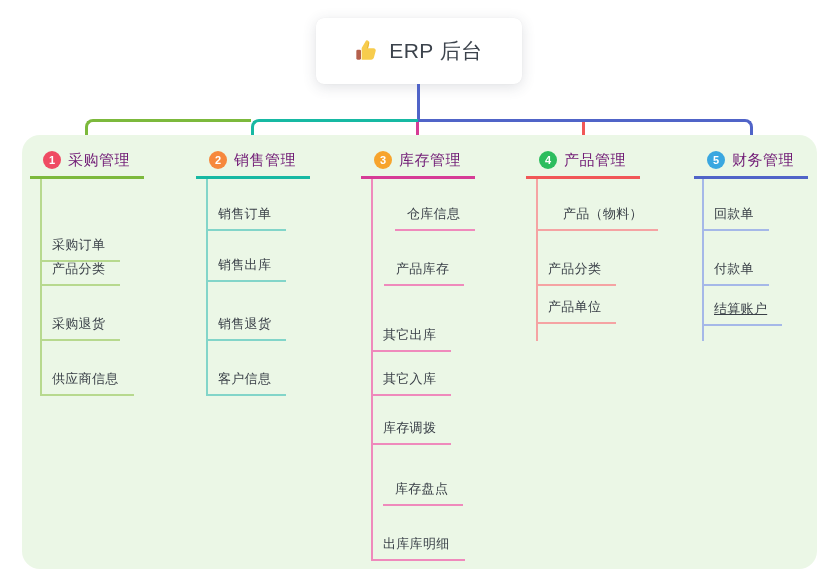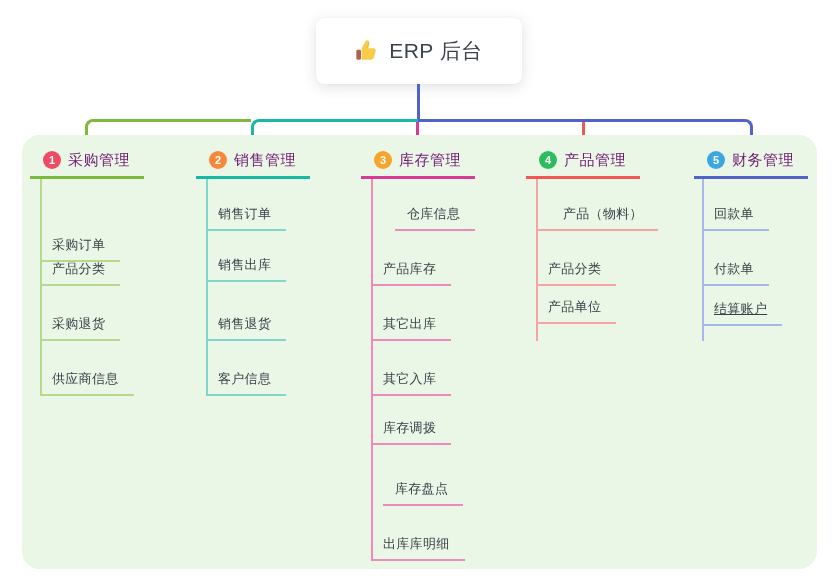--- a/index.html
+++ b/index.html
@@ -108,22 +108,22 @@
   </div>
 
   <div style="--line: #d63c96; --child-line: #ef8abc; --badge: #f7a42c;">
     <div class="branch-node bn3">
       <span class="badge">3</span>
       <span class="btitle">库存管理</span>
     </div>
     <div class="children ch3">
         <div class="vline" style="height: 382px;"></div>
         <div class="child" style="top: 25px; margin-left: 24px;">仓库信息</div>
-        <div class="child" style="top: 80px;">产品库存</div>
-        <div class="child" style="top: 135px;">其它出库</div>
+        <div class="child" style="top: 80px; margin-left: 13px;">产品库存</div>
+        <div class="child" style="top: 146px;">其它出库</div>
         <div class="child" style="top: 190px;">其它入库</div>
         <div class="child" style="top: 239px;">库存调拨</div>
         <div class="child" style="top: 300px; margin-left: 12px;">库存盘点</div>
         <div class="child" style="top: 355px;">出库库明细</div>
       </div>
   </div>
 
   <div style="--line: #f15757; --child-line: #f5a3a3; --badge: #2cbd5e;">
     <div class="branch-node bn4">
       <span class="badge">4</span>

